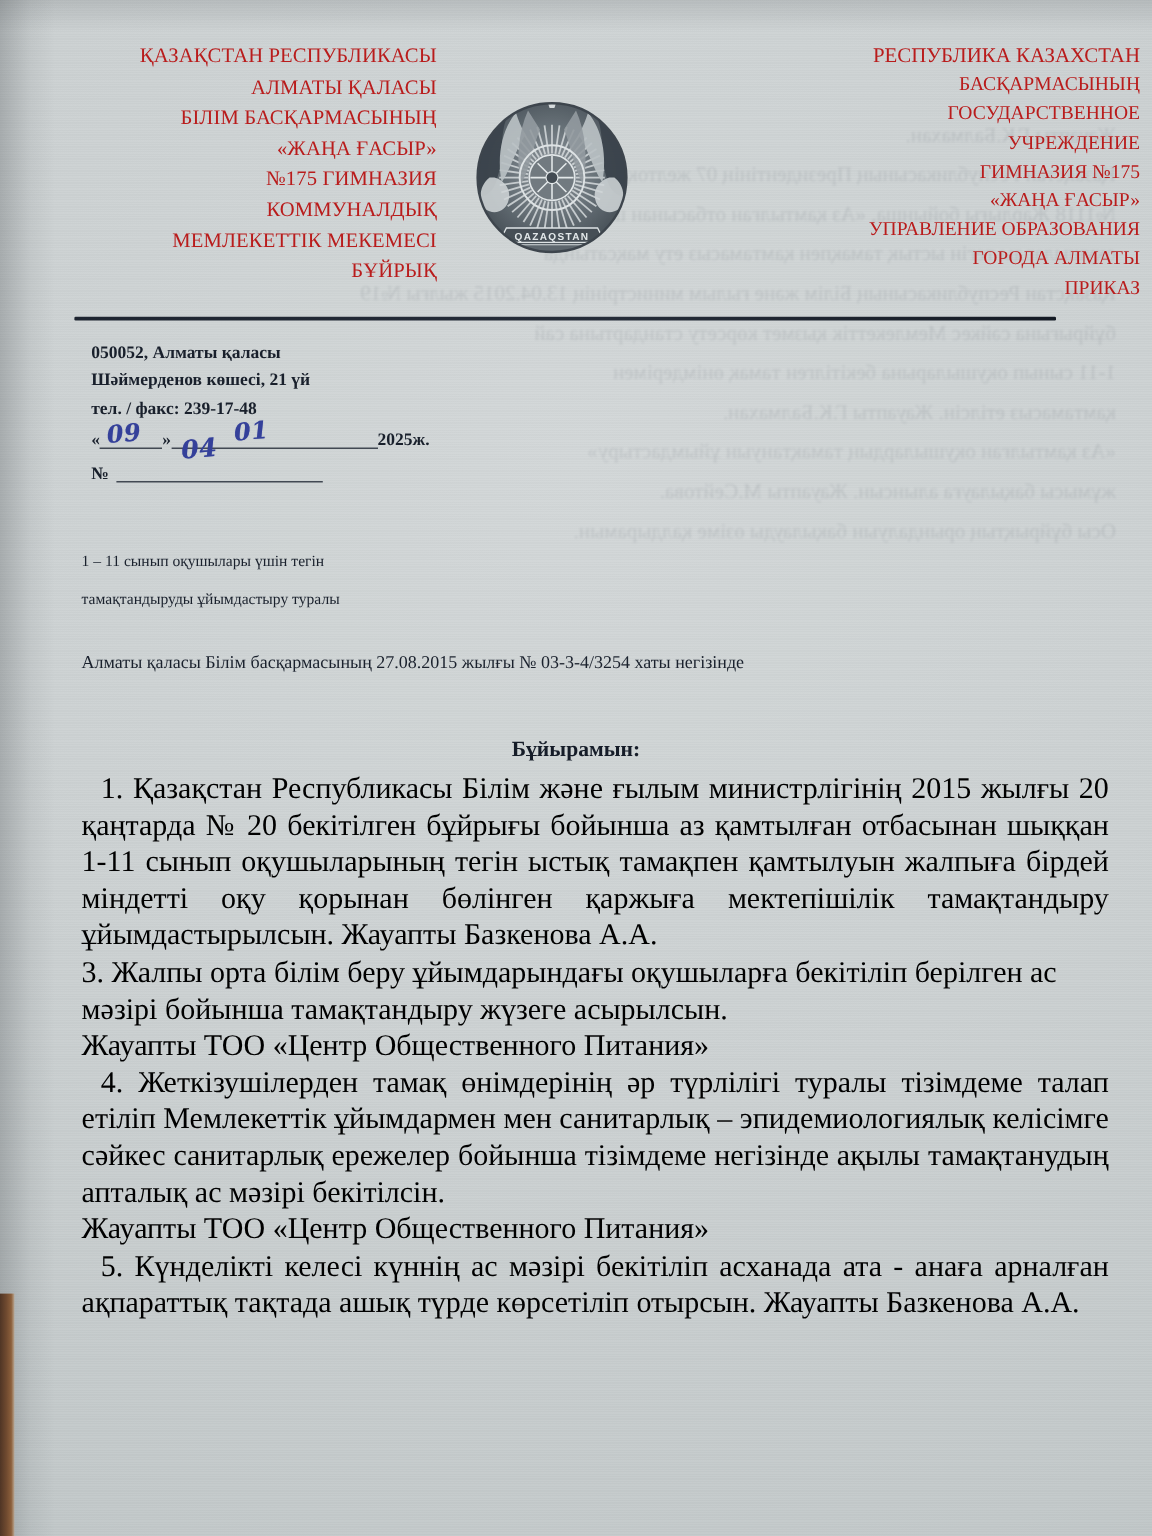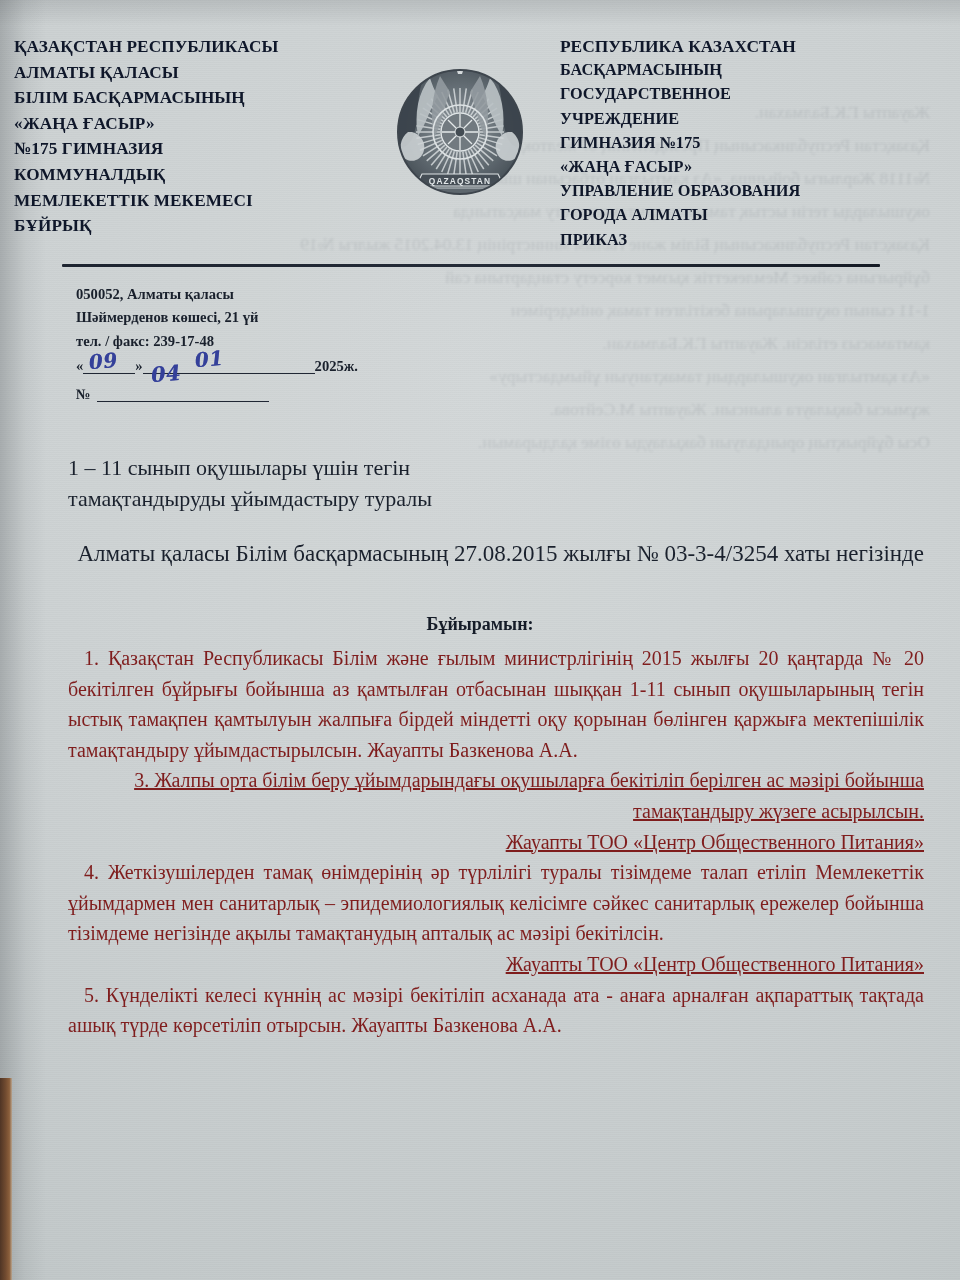--- a/index.html
+++ b/index.html
@@ -52,28 +52,28 @@
     filter:blur(.9px);
     transform:scaleX(-1);
     pointer-events:none;
     user-select:none;
     font-family:"Liberation Serif","DejaVu Serif",serif;
   }
   #bleed div{white-space:nowrap;overflow:hidden;}
 
   
   #header{position:absolute;left:0;top:30px;width:960px;height:220px;}
-  .hdr-col{position:absolute;text-align:left;font-weight:bold;color:#0f172a;}
+  .hdr-col{position:absolute;text-align:right;font-weight:normal;color:#b91c1c;}
   #hdr-left{left:14px;top:4px;width:350px;font-size:17.2px;line-height:25.6px;letter-spacing:.1px;}
   #hdr-right{left:560px;top:4px;width:390px;line-height:24.2px;}
   #hdr-right .big{font-size:17.4px;}
   #hdr-right .mid{font-size:16.3px;}
 
   
-  #emblem{position:absolute;left:378px;top:22px;width:164px;height:172px;}
+  #emblem{position:absolute;left:378px;top:38px;width:164px;height:172px;}
   #emblem svg{width:100%;height:100%;display:block;opacity:.93;}
 
   
   #rule{
     position:absolute;left:62px;top:264px;width:818px;height:3px;
     background:linear-gradient(90deg,#1d2430 0%,#252c38 55%,#141a24 100%);
     border-radius:1px;
   }
 
   
@@ -93,39 +93,39 @@
     font-style:italic;font-weight:bold;
     color:#34409a;
     transform:rotate(-5deg);
     letter-spacing:.5px;
     text-shadow:0 0 .6px rgba(52,64,154,.6);
   }
 
   
   #subject{
     position:absolute;left:68px;top:452px;width:620px;
-    font-size:22px;line-height:31px;color:#1a212d;
+    font-size:13px;line-height:31px;color:#1a212d;
   }
   #basis{
     position:absolute;left:68px;top:538px;width:856px;
-    font-size:23px;line-height:31px;color:#1a212d;text-align:right;
+    font-size:15px;line-height:31px;color:#1a212d;
   }
 
   
   #order-head{
     position:absolute;left:0;top:614px;width:960px;text-align:center;
     font-size:18px;font-weight:bold;color:#151c28;
   }
   #body{
     position:absolute;left:68px;top:643px;width:856px;
-    font-size:20px;line-height:30.6px;color:#7f1d1d;
+    font-size:25px;line-height:30.6px;color:#000000;
   }
   #body p{margin:0;}
   #body p.just{text-align:justify;text-align-last:left;text-indent:16px;}
-  #body p.plain{text-align:right;text-indent:0;text-decoration:underline;}
+  #body p.plain{text-align:left;text-indent:0;}
 </style>
 </head>
 <body>
 
 <div id="paper"></div>
 <div id="top-shadow"></div>
 <div id="left-shadow"></div>
 <div id="desk-edge"></div>
 
 <div id="bleed">

